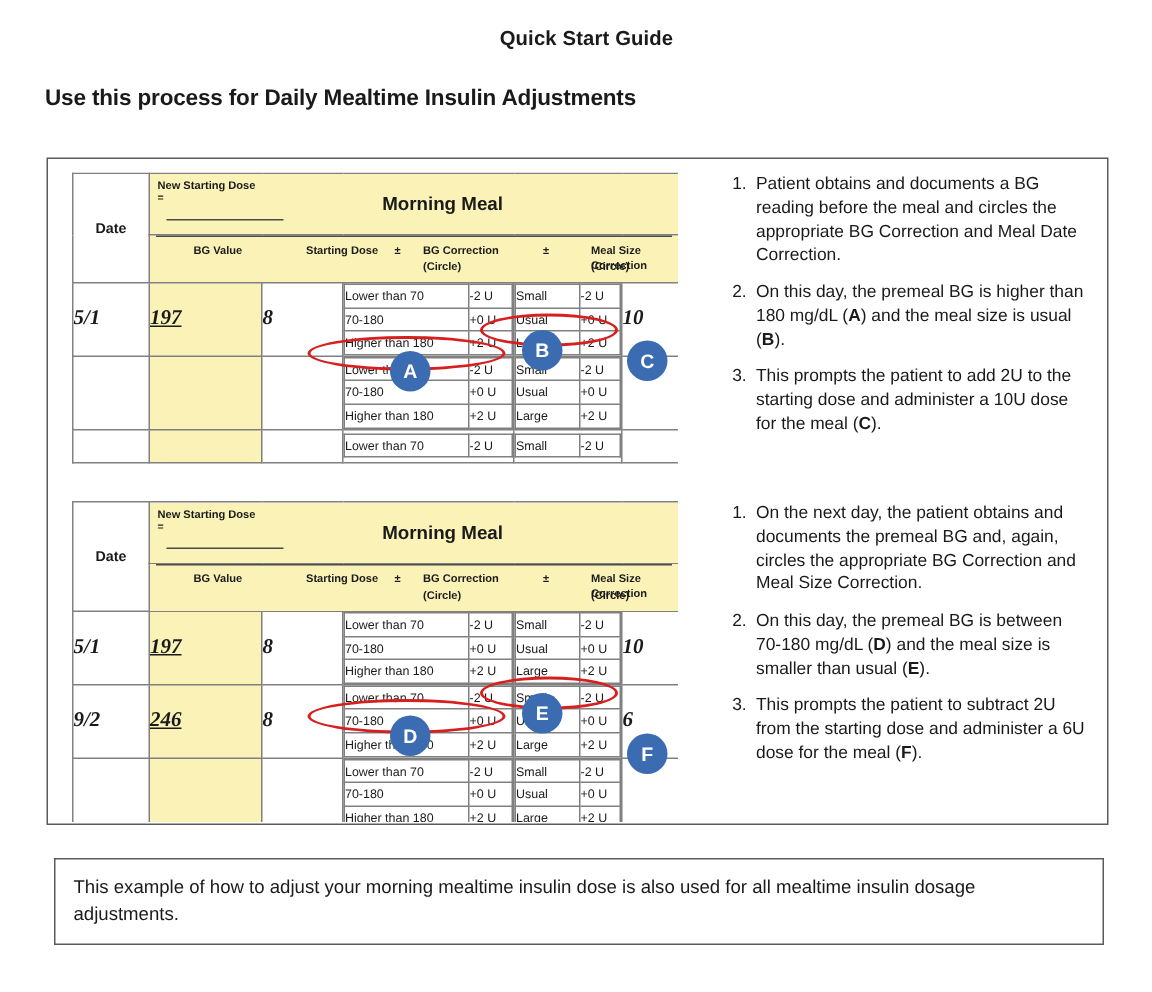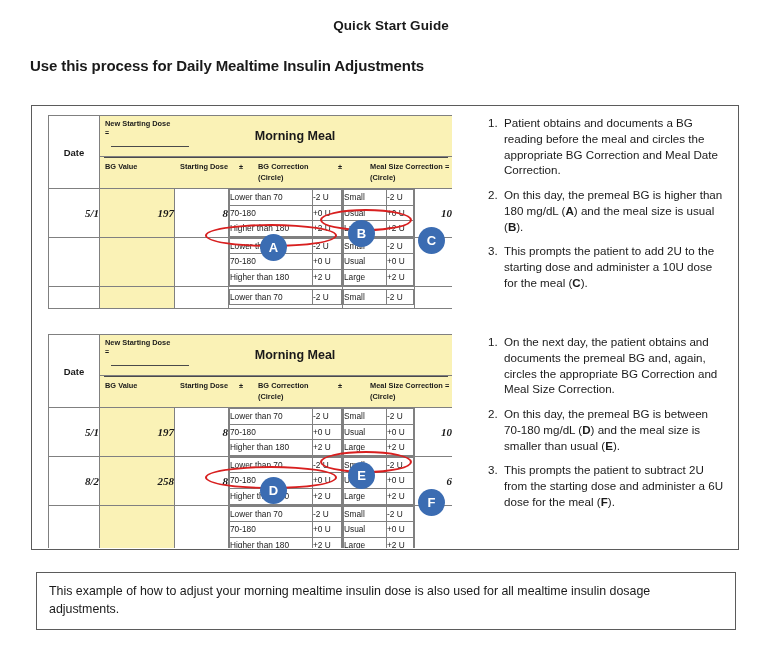--- a/index.html
+++ b/index.html
@@ -70,21 +70,21 @@
     table-layout: fixed;
     font-size: 8.3px;
     color: #1a1a1a;
   }
   table.ins td {
     border: 1px solid #808080;
     padding: 0;
     vertical-align: middle;
     background: #ffffff;
   }
-  .yel { background: #faf2b6 !important; }
+  .yel { background: #faf2b6 !important; text-decoration: underline; }
 
   
   .c-date  { width: 51px; }
   .c-bg    { width: 75px; }
   .c-start { width: 54px; }
   .c-corr  { width: 114px; }
   .c-meal  { width: 72px; }
   .c-total { width: 38px; }
 
   
@@ -125,35 +125,36 @@
     position: absolute;
     left: 4px; right: 4px; top: 0px;
     border-top: 1.1px solid #4a4a4a;
   }
   .lbl {
     position: absolute;
     font-size: 7.4px;
     font-weight: bold;
     line-height: 1.35;
     top: 5px;
+    margin-left: 24px;
   }
   .date-cell {
     text-align: center;
     padding-left: 6px;
     font-size: 9.5px;
     font-weight: bold;
   }
 
   
   .hand {
     font-family: "Liberation Serif", serif;
     font-style: italic;
     font-weight: bold;
-    font-size: 11px;
-    text-align: right;
+    font-size: 14px;
+    text-align: left;
   }
   .rowgrp { height: 44px; }
   .rowgrp-part { height: 22px; }
 
   .opts {
     width: 100%;
     border-collapse: collapse;
     table-layout: fixed;
     font-size: 8.3px;
   }
@@ -478,22 +479,22 @@
                       <td class="meal-name">Large</td>
                       <td class="meal-val">+2 U</td>
                     </tr>
             </tbody>
                 </table>
           </td>
           <td class="hand">10</td>
         </tr>
 
         <tr class="rowgrp">
-          <td class="hand">8/2</td>
-          <td class="hand yel">258</td>
+          <td class="hand">9/2</td>
+          <td class="hand yel">246</td>
           <td class="hand">8</td>
           <td>
             <table class="opts">
               <tbody>
                     <tr>
                       <td class="opt-name">Lower than 70</td>
                       <td class="opt-val">-2 U</td>
                     </tr>
               <tr>
                       <td class="opt-name">70-180</td>

